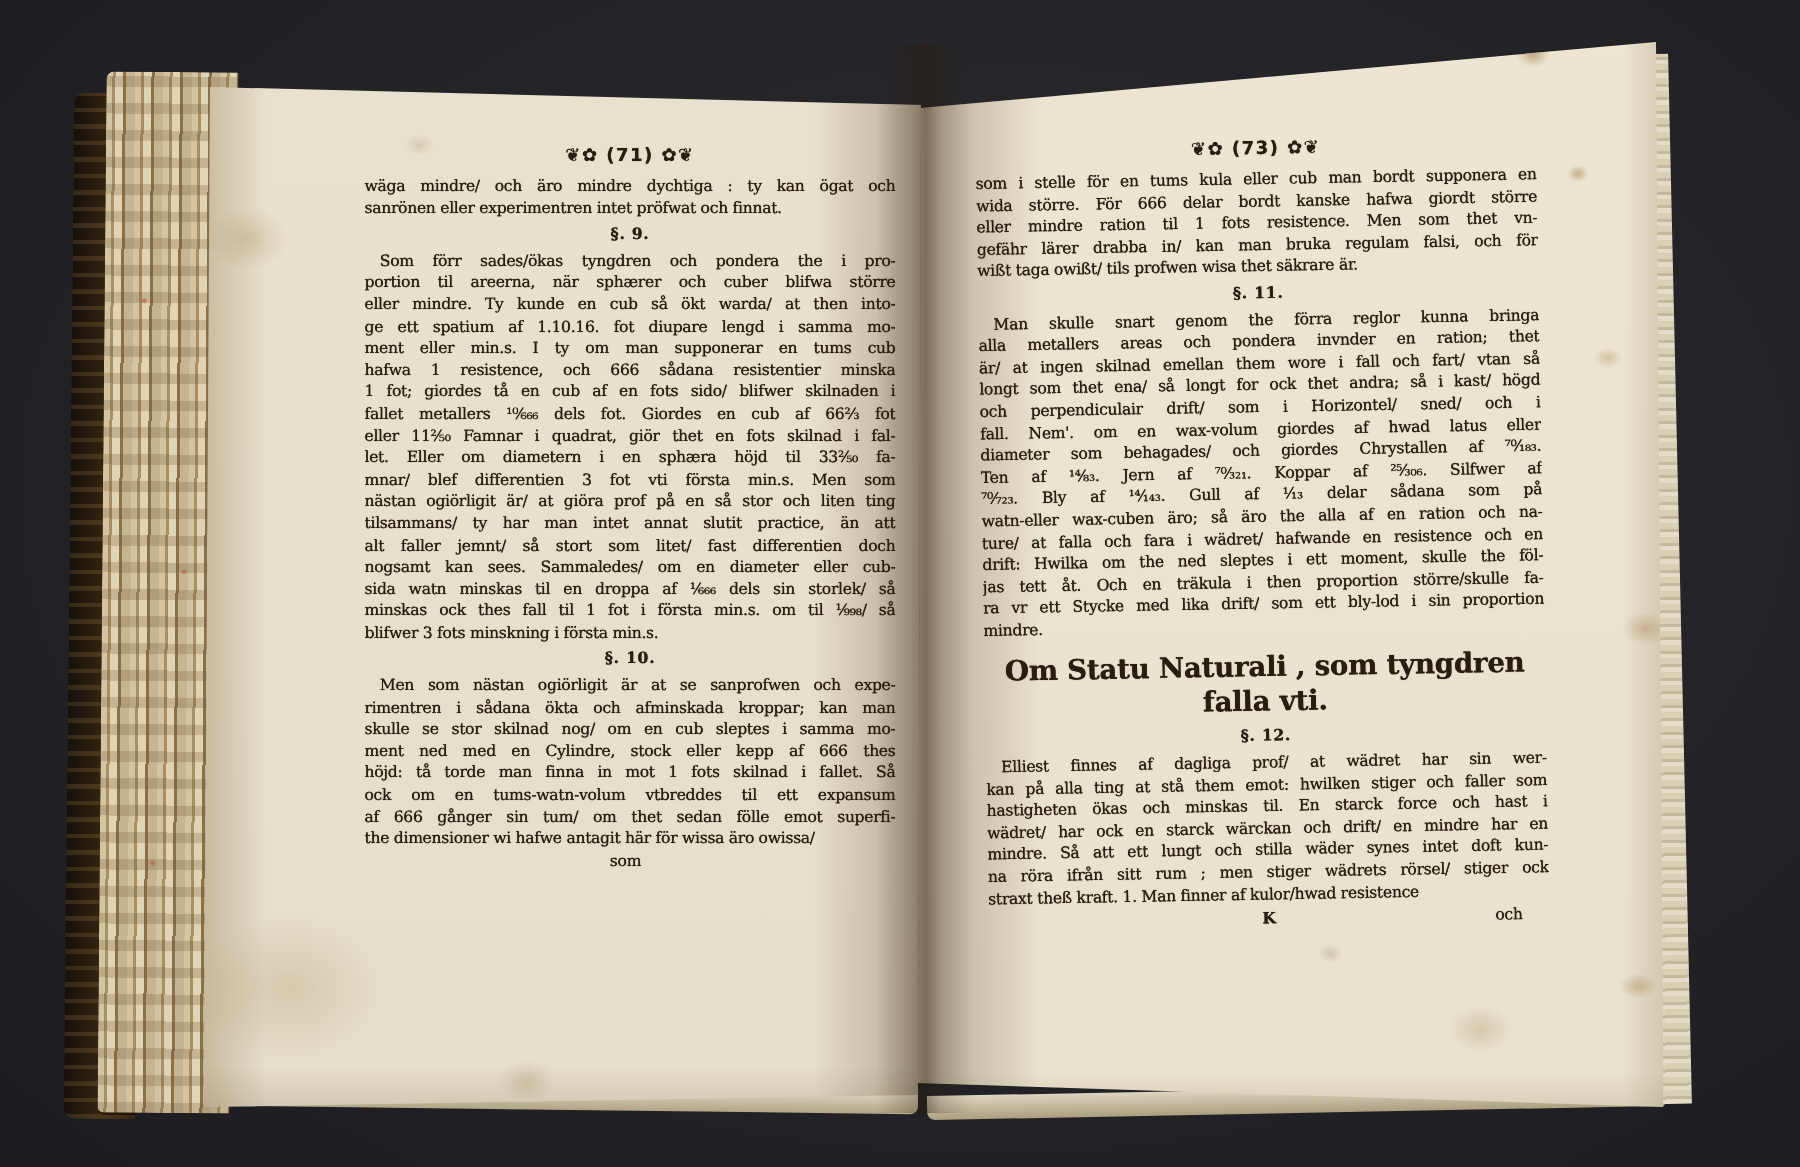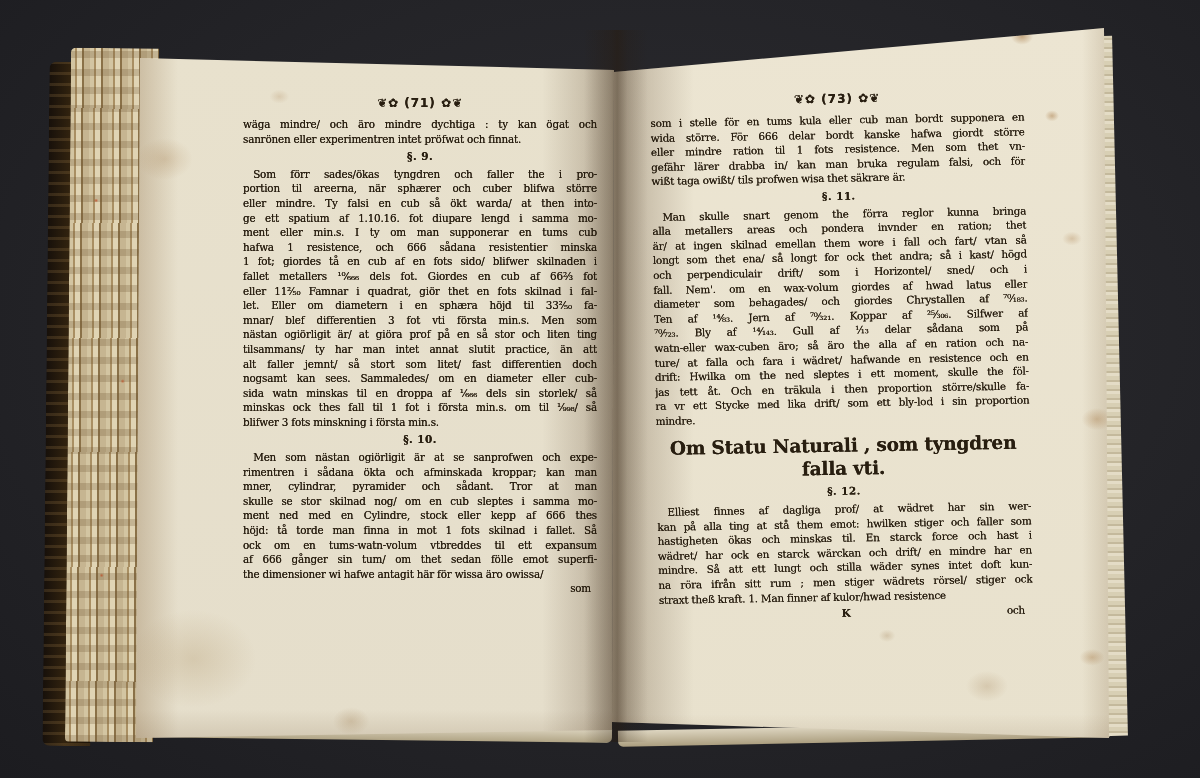--- a/index.html
+++ b/index.html
@@ -73,24 +73,24 @@
   .text-left{left:243px;top:96px;width:354px;}
   .text-right{left:650px;top:95px;width:374px;transform:rotate(-1deg);transform-origin:0 0;}
 
   .page-header{text-align:center;font-size:12px;line-height:15px;margin-bottom:6px;
     letter-spacing:1px;font-family:"DejaVu Sans","DejaVu Serif",sans-serif;font-weight:bold;}
   .line{height:14.6px;overflow:hidden;text-align:justify;text-align-last:justify;white-space:nowrap;}
   .para .line:last-child{text-align-last:left;}
   .section-mark{text-align:center;margin:3px 0;font-weight:bold;letter-spacing:.5px;}
   .chapter-heading{text-align:center;font-size:18.5px;line-height:23px;margin:9px 0 4px;
     font-weight:bold;letter-spacing:-0.2px;}
-  .catchword-row{text-align:right;padding-right:6px;}
+  .catchword-row{text-align:center;padding-right:6px;}
   .footer-row{position:relative;height:15px;margin-top:2px;}
   .signature{position:absolute;left:0;right:0;text-align:center;font-weight:bold;}
-  .catchword{position:absolute;right:8px;}
+  .catchword{position:absolute;right:18px;}
 </style>
 </head>
 <body>
 
 <div class="photo">
   <div class="book">
     <div class="cover-left"></div>
     <div class="page-stack-left"></div>
     <div class="sheet-under-left"></div>
     <div class="sheet-under-right"></div>
@@ -103,44 +103,43 @@
 
     <div class="page-text text-left">
       <div class="page-header">❦✿ (71) ✿❦</div>
       <div class="blocks">
           <div class="para">
             <div class="line">wäga mindre/ och äro mindre dychtiga : ty kan ögat och</div>
             <div class="line">sanrönen eller experimentren intet pröfwat och finnat.</div>
           </div>
           <div class="section-mark">§. 9.</div>
           <div class="para">
-            <div class="line"> Som förr sades/ökas tyngdren och faller the i pro-</div>
+            <div class="line"> Som förr sades/ökas tyngdren och pondera the i pro-</div>
             <div class="line">portion til areerna, när sphærer och cuber blifwa större</div>
-            <div class="line">eller mindre.  Ty falsi en cub så ökt warda/ at then into-</div>
+            <div class="line">eller mindre.  Ty kunde en cub så ökt warda/ at then into-</div>
             <div class="line">ge ett spatium af 1.10.16. fot diupare lengd i samma mo-</div>
             <div class="line">ment eller min.s.  I ty om man supponerar en tums cub</div>
             <div class="line">hafwa 1 resistence, och 666 sådana resistentier minska</div>
             <div class="line">1 fot; giordes tå en cub af en fots sido/ blifwer skilnaden i</div>
             <div class="line">fallet metallers ¹⁰⁄₆₆₆ dels fot.  Giordes en cub af 66⅔ fot</div>
             <div class="line">eller 11²⁄₅₀ Famnar i quadrat, giör thet en fots skilnad i fal-</div>
             <div class="line">let.  Eller om diametern i en sphæra höjd til 33²⁄₅₀ fa-</div>
             <div class="line">mnar/ blef differentien 3 fot vti första min.s.  Men som</div>
             <div class="line">nästan ogiörligit är/ at giöra prof på en så stor och liten ting</div>
             <div class="line">tilsammans/ ty har man intet annat slutit practice, än att</div>
             <div class="line">alt faller jemnt/ så stort som litet/ fast differentien doch</div>
             <div class="line">nogsamt kan sees.  Sammaledes/ om en diameter eller cub-</div>
             <div class="line">sida watn minskas til en droppa af ¹⁄₆₆₆ dels sin storlek/ så</div>
             <div class="line">minskas ock thes fall til 1 fot i första min.s. om til ¹⁄₉₉₈/ så</div>
             <div class="line">blifwer 3 fots minskning i första min.s.</div>
           </div>
           <div class="section-mark">§. 10.</div>
           <div class="para">
             <div class="line"> Men som nästan ogiörligit är at se sanprofwen och expe-</div>
             <div class="line">rimentren i sådana ökta och afminskada kroppar; kan man</div>
-            <div class="line">mner, cylindrar, pyramider och sådant.  Tror at man</div>
             <div class="line">skulle se stor skilnad nog/ om en cub sleptes i samma mo-</div>
             <div class="line">ment ned med en Cylindre, stock eller kepp af 666 thes</div>
             <div class="line">höjd: tå torde man finna in mot 1 fots skilnad i fallet.  Så</div>
             <div class="line">ock om en tums-watn-volum vtbreddes til ett expansum</div>
             <div class="line">af 666 gånger sin tum/ om thet sedan fölle emot superfi-</div>
             <div class="line">the dimensioner wi hafwe antagit här för wissa äro owissa/</div>
           </div>
           <div class="catchword-row">som</div>
         </div>
     </div>

